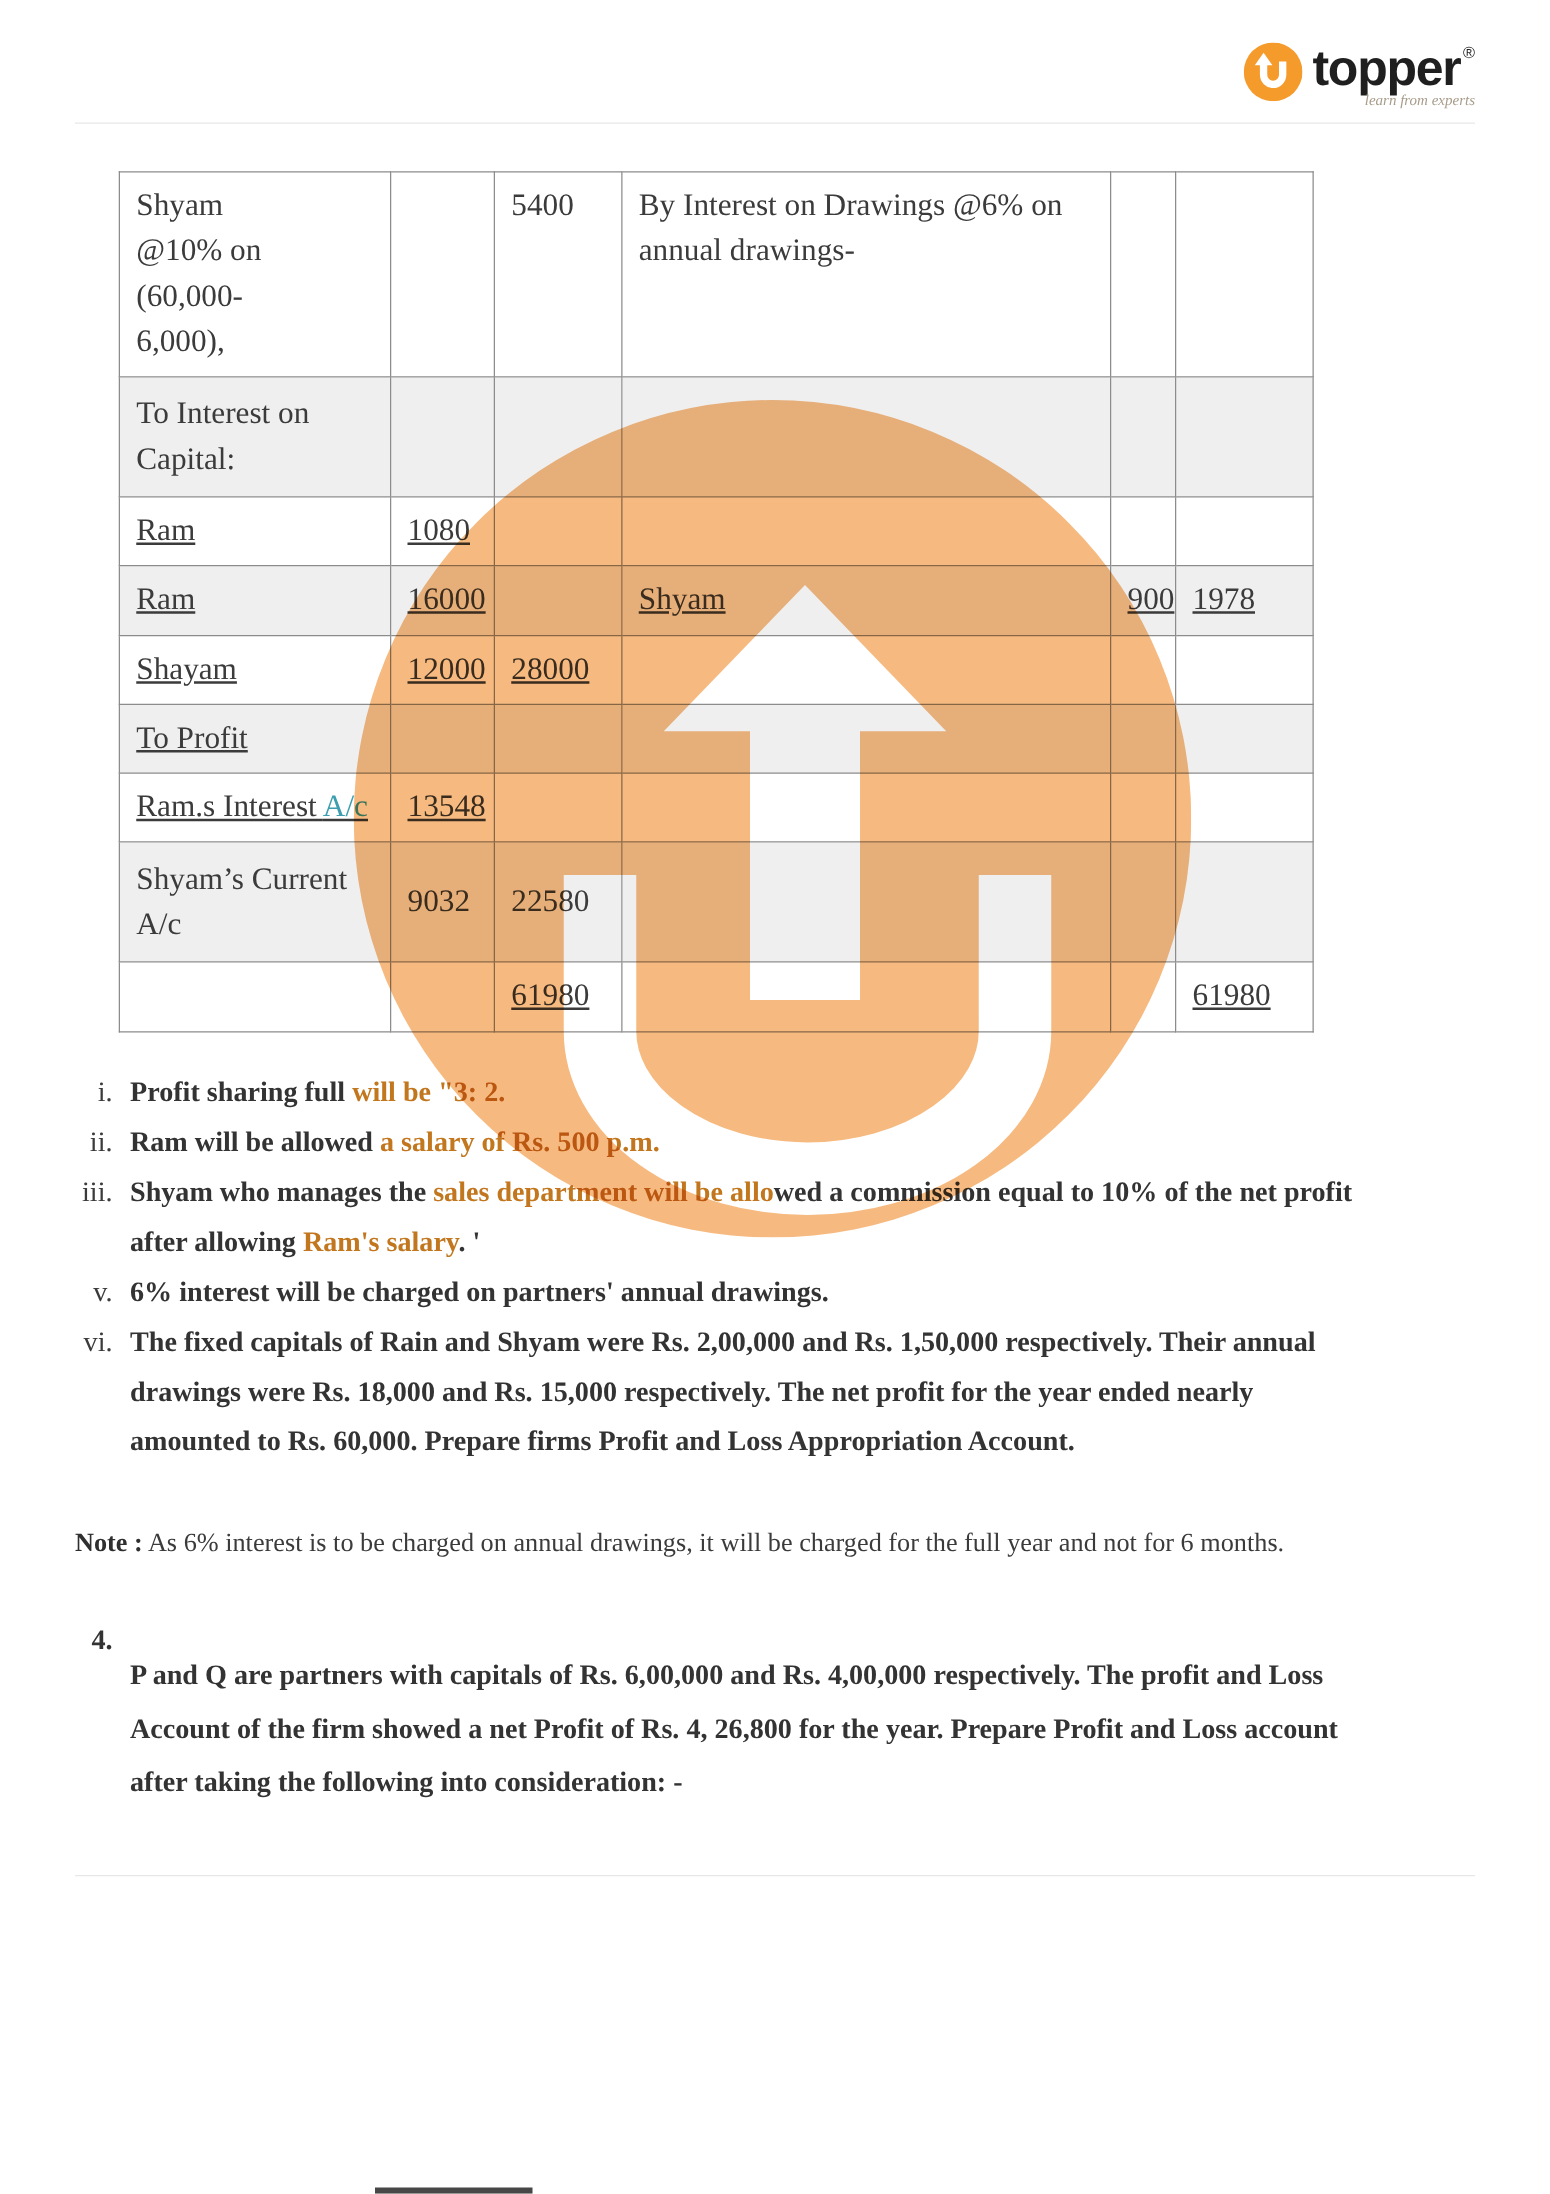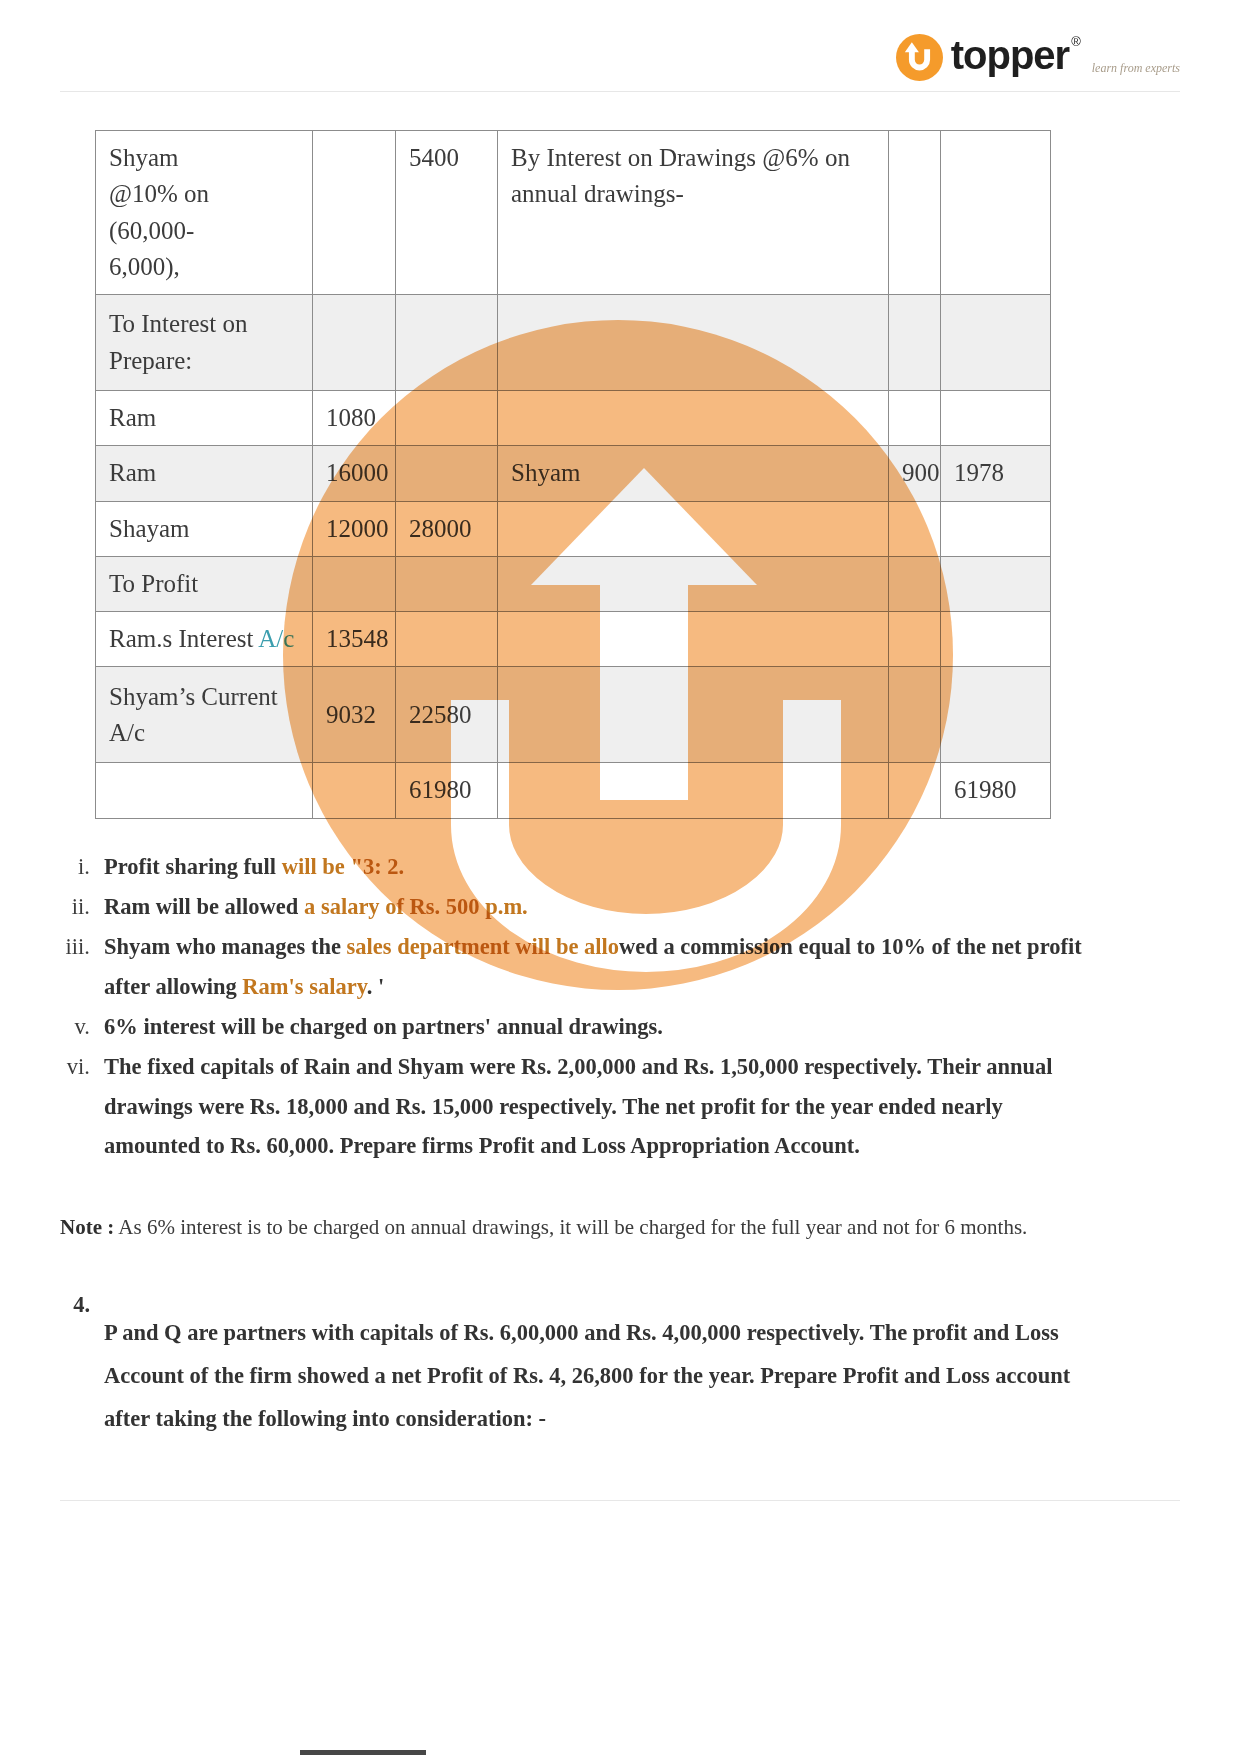--- a/index.html
+++ b/index.html
@@ -9,21 +9,21 @@
     position: relative; overflow: hidden;
     font-family: "Liberation Serif", "DejaVu Serif", serif;
     color: #3b3b3b;
   }
   .page { position: relative; width: 100%; height: 100%; padding: 0 60px; }
 
   
   .header { display: flex; justify-content: flex-end; padding-top: 34px; }
   .logo { display: flex; align-items: flex-start; gap: 8px; }
   .logo-mark { width: 47px; height: 47px; flex: 0 0 47px; }
-  .logo-textwrap { display: flex; flex-direction: row; align-items: flex-end; }
+  .logo-textwrap { display: flex; flex-direction: column; align-items: flex-end; }
   .brand-row { display: flex; align-items: flex-start; }
   .brand {
     font-family: "Liberation Sans", sans-serif;
     font-weight: bold; font-size: 40px; line-height: 1.05;
     letter-spacing: -1px; color: #1f1f1f;
   }
   .reg { font-family: "Liberation Sans", sans-serif; font-size: 13px; color: #1f1f1f; margin-left: 2px; }
   .tagline { font-style: italic; font-size: 12px; color: #a89c8a; margin-top: -3px; margin-left: 11px; }
 
   .divider { border: none; height: 1px; background: #e7e7e7; }
@@ -41,21 +41,21 @@
     padding: 9px 13px;
     font-size: 25px; line-height: 1.45;
     vertical-align: middle;
     white-space: pre-line;
     overflow: hidden;
   }
   table.account tr:nth-child(even) { background: #efefef; }
   tr.h-tall { height: 140px; }
   tr.h-tall td { vertical-align: top; }
   tr.h-2l { height: 96px; }
-  tr.h-1l { height: 37px; }
+  tr.h-1l { height: 37px; text-decoration: underline; }
   .teal { color: #3c9eae; }
 
   
   .conditions { margin-top: 28px; position: relative; z-index: 2; }
   .cond-item { display: flex; line-height: 1.75; margin-bottom: 1px; font-size: 22.5px; }
   .cond-marker { flex: 0 0 30px; width: 30px; text-align: right; font-weight: normal; }
   .cond-text { margin-left: 14px; font-weight: bold; color: #333333; max-width: 985px; }
   .hl { color: #c2771f; }
 
   
@@ -123,21 +123,21 @@
 6,000),</td>
         <td></td>
         <td>5400</td>
         <td>By Interest on Drawings @6% on
 annual drawings-</td>
         <td></td>
         <td></td>
       </tr>
       <tr class="h-2l">
         <td>To Interest on
-Prepare:</td>
+Capital:</td>
         <td></td>
         <td></td>
         <td></td>
         <td></td>
         <td></td>
       </tr>
       <tr class="h-1l">
         <td>Ram</td>
         <td>1080</td>
         <td></td>

